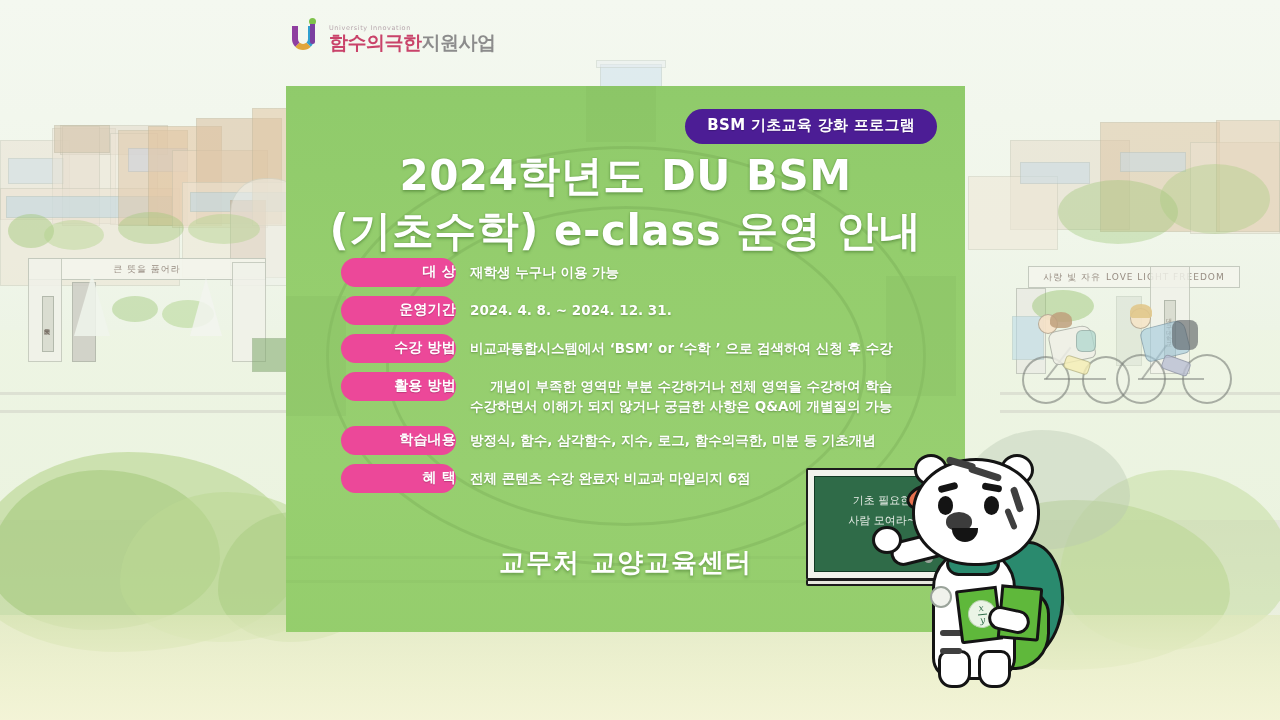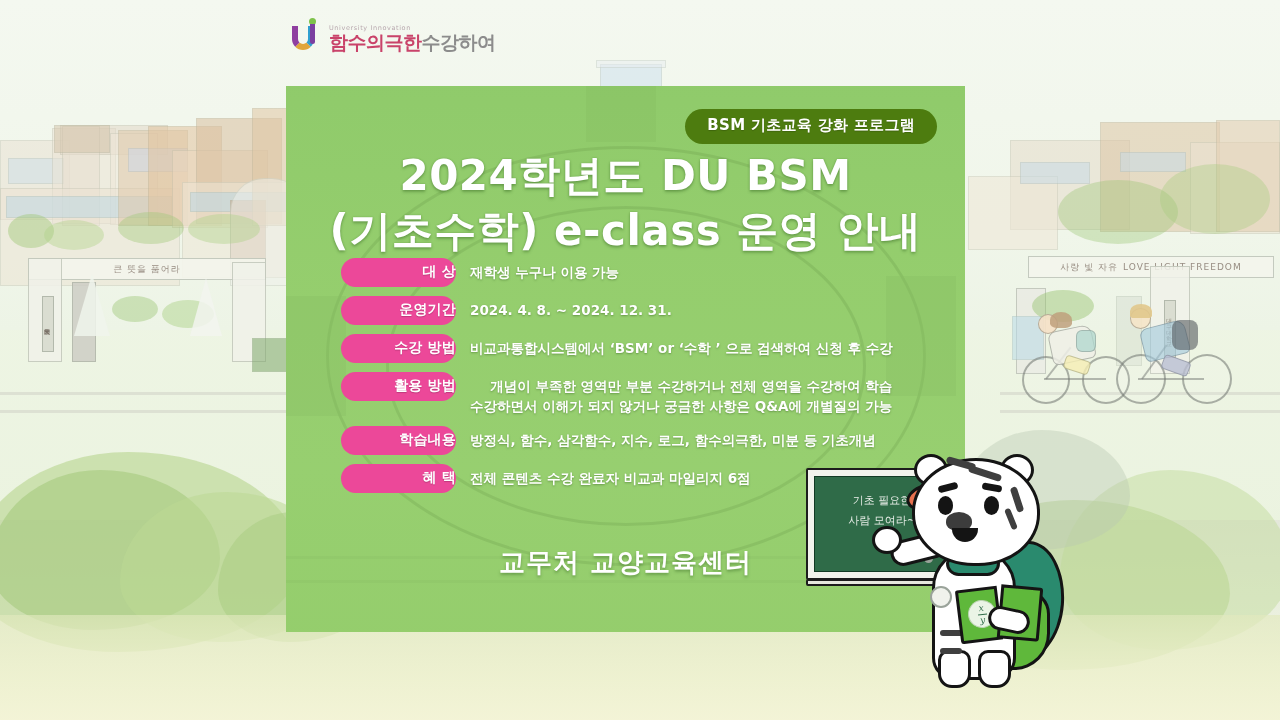--- a/index.html
+++ b/index.html
@@ -118,21 +118,21 @@
     position: absolute; inset: 0; opacity: .16;
   }
   .pg-oval {
     position: absolute; border-radius: 50%; border: 3px solid #4f7c33;
   }
   .pg-bldg { position: absolute; background: rgba(70,110,45,.35); }
   .pg-line { position: absolute; background: rgba(70,110,45,.3); }
 
   .badge {
     position: absolute; right: 28px; top: 23px;
-    background: #4d7c0f;
+    background: #4c1d95;
     border-radius: 18px;
     padding: 7px 22px 9px;
     color: #ffffff;
     font-size: 15px;
     font-weight: bold;
     letter-spacing: .3px;
     text-shadow: 0 1px 1px rgba(0,0,0,.18);
   }
 
   .title {
@@ -405,21 +405,21 @@
     <div class="field-inner"></div>
 
     <div class="gate-beam" style="left:28px; top:258px; width:238px;">
       <span class="gate-text">큰 뜻을 품어라</span>
     </div>
     <div class="pillar" style="left:28px; top:258px; width:34px; height:104px;"></div>
     <div class="pillar-plaque" style="left:42px; top:296px; height:56px;">大邱大學校</div>
     <div class="pillar" style="left:72px; top:282px; width:24px; height:80px; background:rgba(205,205,196,.85);"></div>
     <div class="pillar" style="left:232px;top:262px; width:34px; height:100px;"></div>
 
-    <div class="gate-beam" style="left:1028px; top:256px; width:246px;">
+    <div class="gate-beam" style="left:1028px; top:266px; width:212px;">
       <span class="gate-text">사랑 빛 자유</span>
       <span class="gate-text en" style="margin-left:5px;">LOVE LIGHT FREEDOM</span>
     </div>
     <div class="pillar" style="left:1150px; top:266px; width:40px; height:108px;"></div>
     <div class="pillar-plaque" style="left:1164px; top:300px; height:58px;">대구대학교</div>
     <div class="pillar" style="left:1016px; top:288px; width:30px; height:86px; background:rgba(232,234,226,.8);"></div>
     <div class="bldg" style="left:1116px; top:296px; width:26px; height:70px; background:rgba(175,185,175,.35);"></div>
 
     <div class="bldg" style="left:1012px; top:316px; width:32px; height:44px; background:#b9dbe8;"></div>
 
@@ -485,21 +485,21 @@
     <div class="logo-mark">
       <div class="lm-u"></div>
       <div class="lm-j">
         <div class="lm-j-dot"></div>
         <div class="lm-j-stem"></div>
       </div>
     </div>
     <div class="logo-text">
       <div class="logo-en">University Innovation</div>
       <div class="logo-kr">
-        <span class="k1">함수의극한</span><span class="k2">수강하여</span>
+        <span class="k1">함수의극한</span><span class="k2">지원사업</span>
       </div>
     </div>
   </div>
 
   <div class="panel">
     <div class="panel-tint"></div>
 
     <div class="panel-ghost">
       <div class="pg-oval" style="left:40px;  top:60px;  width:600px; height:420px;"></div>
       <div class="pg-oval" style="left:100px; top:120px; width:480px; height:320px;"></div>

